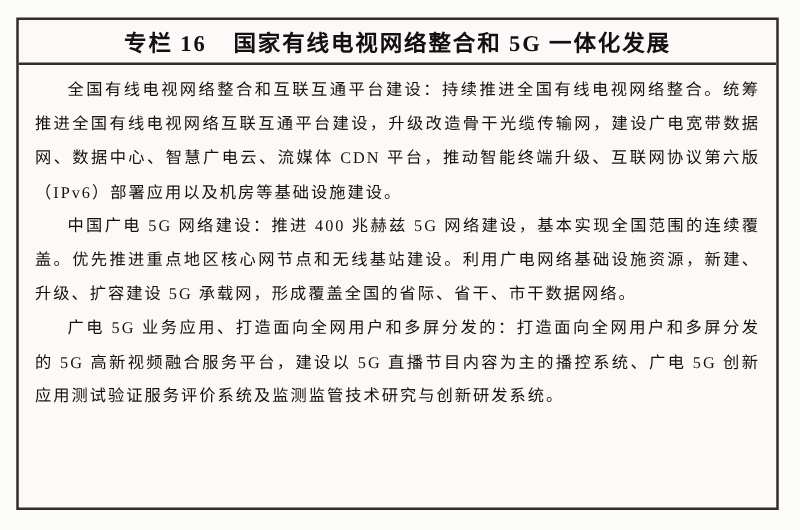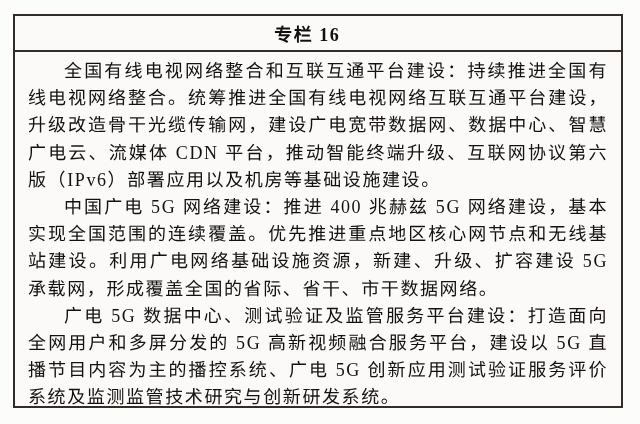--- a/index.html
+++ b/index.html
@@ -32,36 +32,37 @@
     letter-spacing: 1.5px;
     color: #121010;
     white-space: nowrap;
   }
   .panel-title .title-label {
     margin-right: 1.2em;
     font-family: Liberation Serif, serif;
   }
   .panel-body {
     padding: 6px 13px 0 13px;
-    font-size: 18px;
+    font-size: 13px;
     line-height: 27.2px;
     letter-spacing: 1.6px;
     text-align: justify;
     color: #141110;
   }
   .panel-body p {
     margin: 0;
     text-indent: 2em;
   }
 </style>
 </head>
 <body>
 
 <div class="panel">
   <div class="panel-title">
     <span class="title-label">专栏 16</span>
+    <span class="title-text">国家有线电视网络整合和 5G 一体化发展</span>
   </div>
   <div class="panel-body">
     <p>全国有线电视网络整合和互联互通平台建设：持续推进全国有线电视网络整合。统筹推进全国有线电视网络互联互通平台建设，升级改造骨干光缆传输网，建设广电宽带数据网、数据中心、智慧广电云、流媒体 CDN 平台，推动智能终端升级、互联网协议第六版（IPv6）部署应用以及机房等基础设施建设。</p>
     <p>中国广电 5G 网络建设：推进 400 兆赫兹 5G 网络建设，基本实现全国范围的连续覆盖。优先推进重点地区核心网节点和无线基站建设。利用广电网络基础设施资源，新建、升级、扩容建设 5G 承载网，形成覆盖全国的省际、省干、市干数据网络。</p>
-    <p>广电 5G 数据中心、测试验证及监管服务平台建设：打造面向全网用户和多屏分发的 5G 高新视频融合服务平台，建设以 5G 直播节目内容为主的播控系统、广电 5G 创新应用测试验证服务评价系统及监测监管技术研究与创新研发系统。</p>
+    <p>广电 5G 业务应用、打造面向全网用户和多屏分发的：打造面向全网用户和多屏分发的 5G 高新视频融合服务平台，建设以 5G 直播节目内容为主的播控系统、广电 5G 创新应用测试验证服务评价系统及监测监管技术研究与创新研发系统。</p>
   </div>
 </div>
 
 </body></html>

